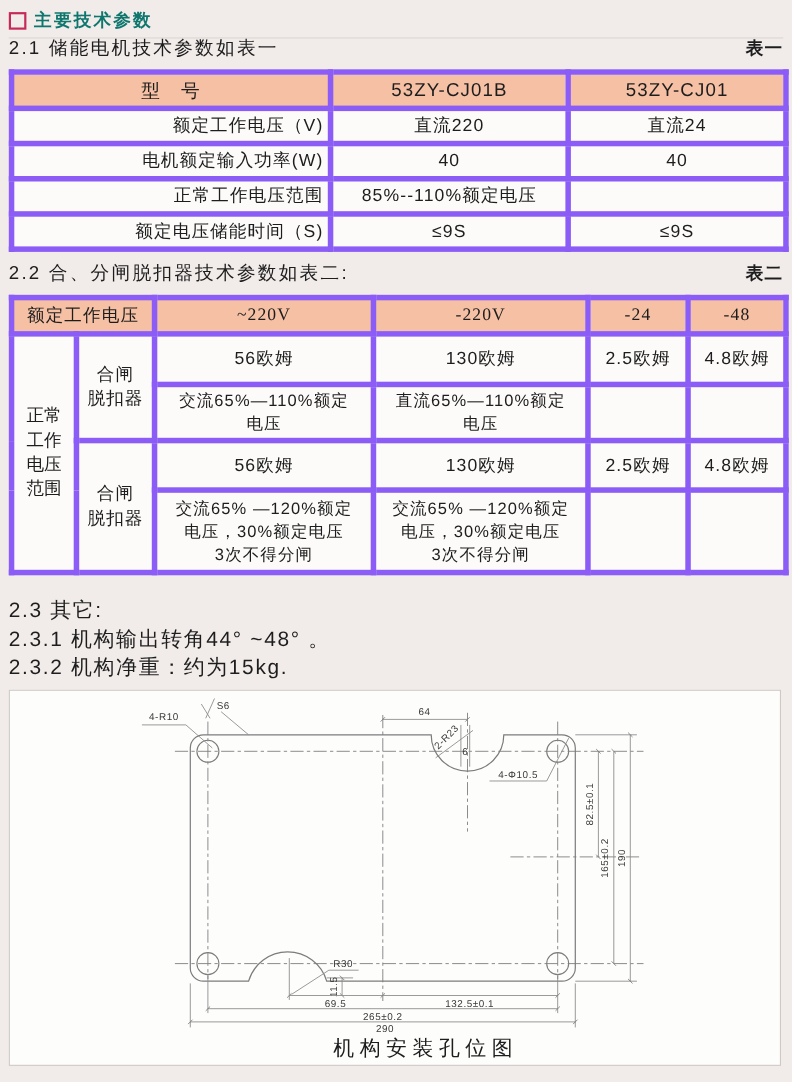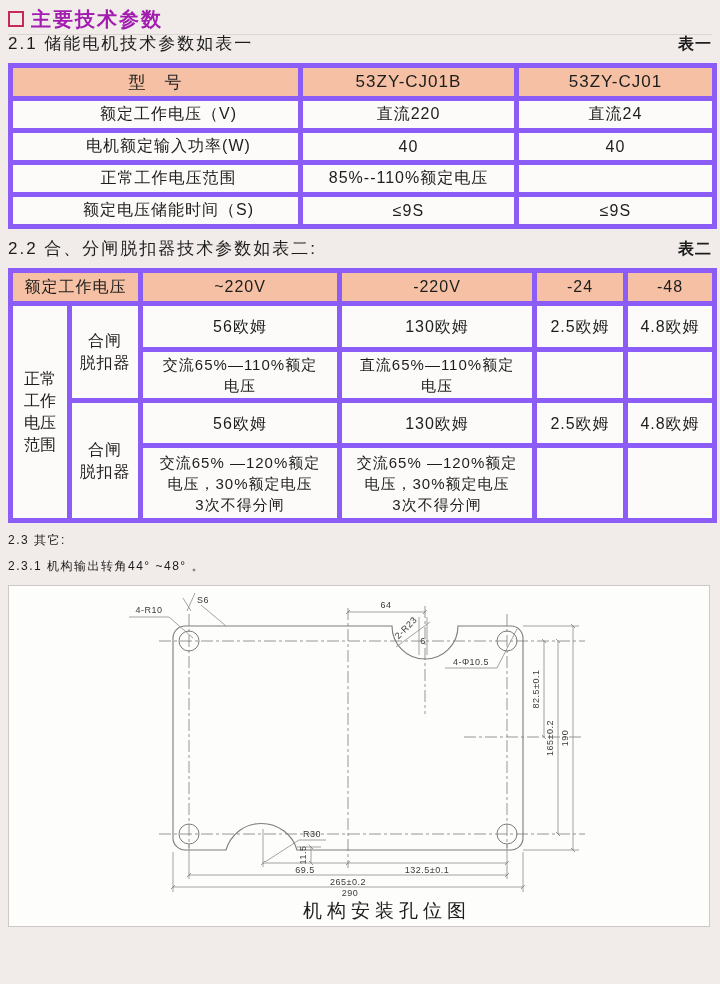--- a/index.html
+++ b/index.html
@@ -5,21 +5,21 @@
   html,body { margin:0; padding:0; }
   body {
     width:720px; height:984px; overflow:hidden;
     background:#f1ecea; color:#1d1d1d;
     font-family:"Liberation Sans", sans-serif;
   }
   .page { padding:8px; position:relative; }
 
   .sec-title {
     display:flex; align-items:center;
-    color:#a21caf; font-size:20px; font-weight:bold; letter-spacing:2px;
+    color:#0f766e; font-size:16px; font-weight:bold; letter-spacing:2px;
     height:22px;
   }
   .sq {
     width:12px; height:12px; border:2px solid #c62b58;
     margin-right:7px; flex:0 0 auto; background:transparent;
   }
   .rule { border-top:1px solid #dcd6d3; margin-top:4px; }
 
   .subhead {
     display:flex; justify-content:space-between; align-items:flex-end;
@@ -33,34 +33,34 @@
   }
   th, td {
     border:5px solid #8b5cf6; text-align:center; vertical-align:middle;
     font-size:16px; letter-spacing:1px; padding:2px 4px; overflow:hidden;
   }
   th { background:#f5c0a4; font-weight:normal; }
 
   .t1 thead tr { height:33px; }
   .t1 tbody tr { height:32px; }
   .t1 th { font-size:17px; }
-  .t1 td.lbl { text-align:center; padding-left:30px; }
+  .t1 td.lbl { text-align:right; padding-left:30px; }
 
   .t2 { margin-top:8px; }
   .t2 td { white-space:pre-line; line-height:21px; }
-  .t2 tr.hdr { height:33px; }
+  .t2 tr.hdr { height:33px;font-family:Liberation Serif, serif; }
   .t2 tr.r1 { height:46px; }
   .t2 tr.r2 { height:46px; }
   .t2 tr.r3 { height:45px; }
   .t2 tr.r4 { height:75px;margin-top:32px; }
   .t2 td.vlbl { line-height:22px; letter-spacing:0; padding:2px 1px; }
   .t2 td.glbl { line-height:22px; letter-spacing:1px; }
   .t2 td.small { font-size:15px;text-align:center; }
 
-  .notes { margin-top:4px; font-size:12px; line-height:26px; letter-spacing:1.5px; }
+  .notes { margin-top:20px; font-size:19px; line-height:26px; letter-spacing:1.5px; }
 
   .mt2 { margin-top:11px; }
 
   .panel {
     position:relative; width:700px; height:340px; margin-top:6px;
     background:#fdfdfc; border:1px solid #cfc9c6;
   }
   .panel svg { position:absolute; left:0; top:0; }
   .caption {
     position:absolute; left:0; right:0; top:312px; text-align:center;
@@ -184,20 +184,21 @@
 3次不得分闸</td>
         <td></td>
         <td></td>
       </tr>
     </tbody>
   </table>
 
   <div class="notes">
     <div>2.3 其它:</div>
     <div>2.3.1 机构输出转角44° ~48° 。</div>
+    <div>2.3.2 机构净重：约为15kg.</div>
   </div>
 
 
   <div class="panel">
     <svg width="700" height="340" viewBox="0 0 700 340">
       <defs>
         <marker id="tk" markerWidth="8" markerHeight="8" refX="4" refY="4" orient="auto">
           <line x1="1.5" y1="6.5" x2="6.5" y2="1.5" stroke="#5a5a5a" stroke-width="1"></line>
         </marker>
       </defs>

